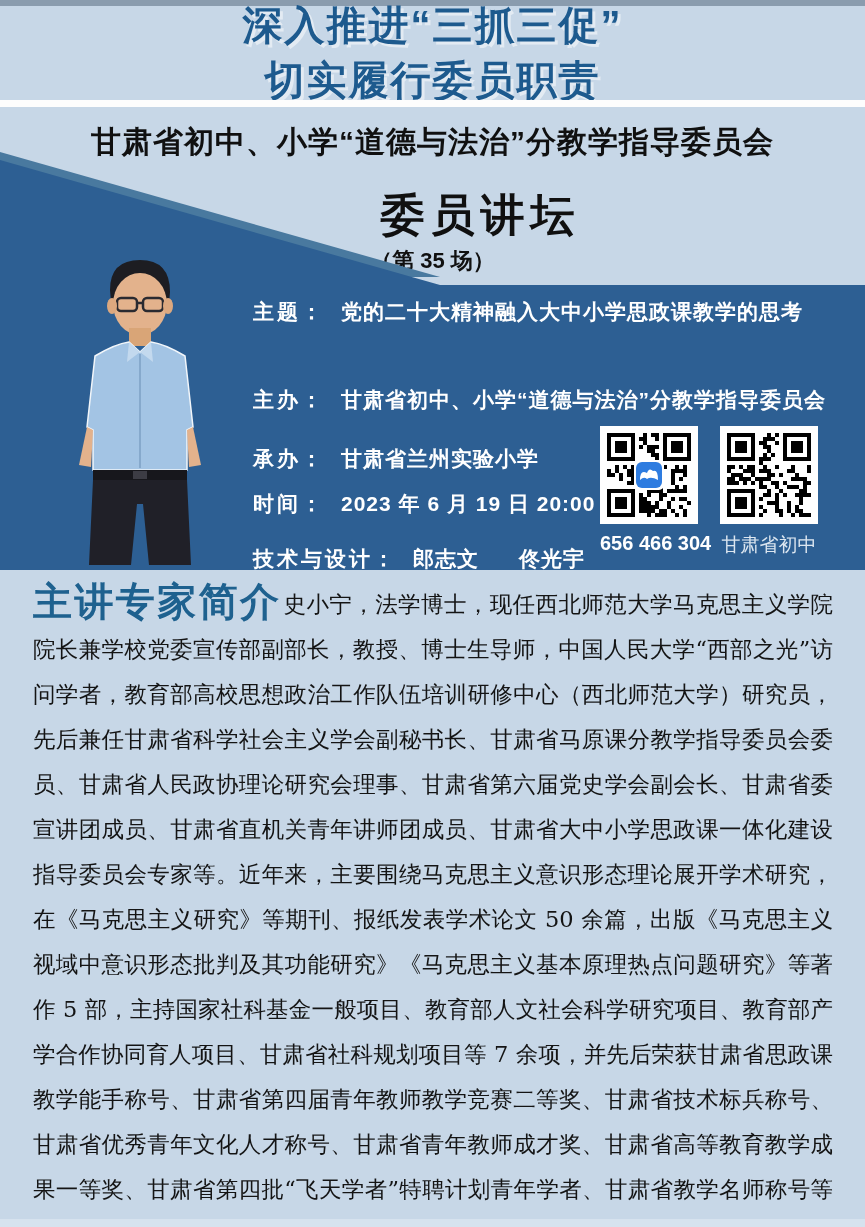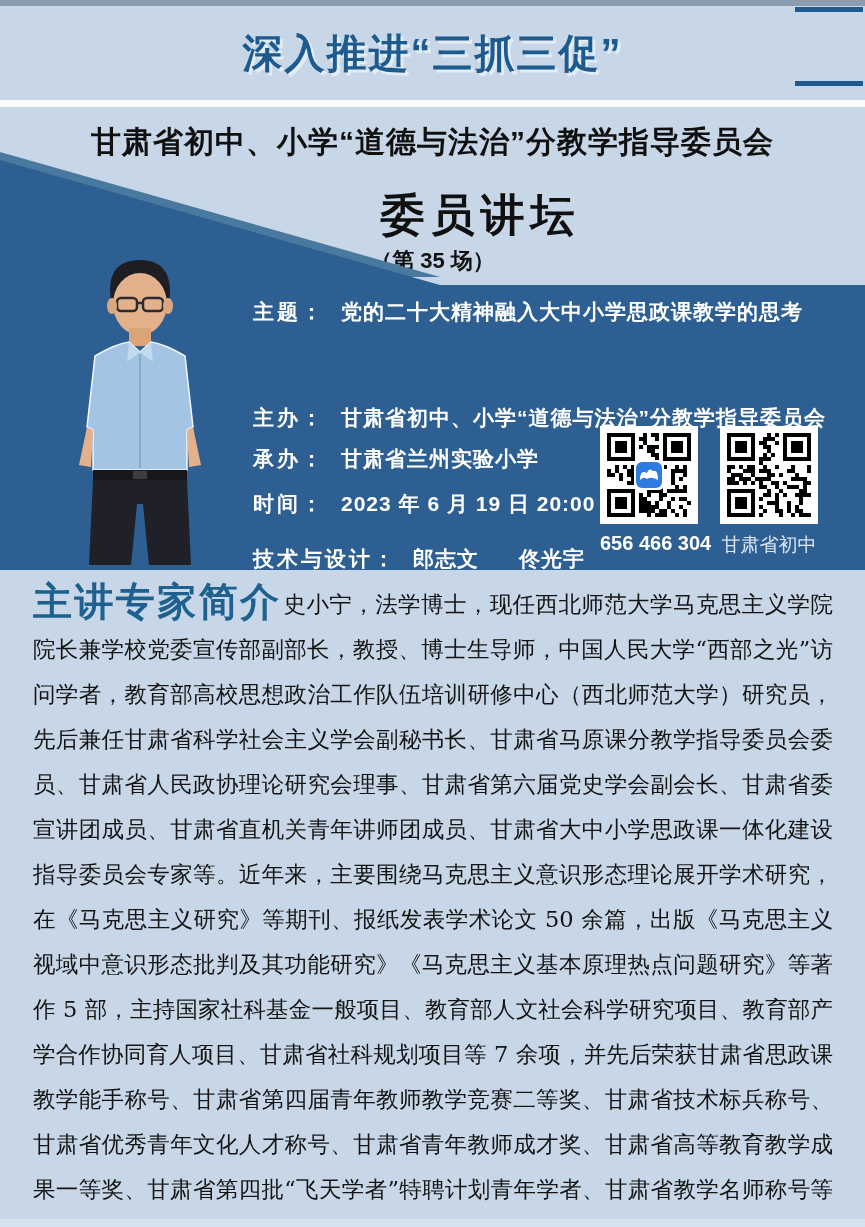--- a/index.html
+++ b/index.html
@@ -91,20 +91,21 @@
 <body>
 
 <div class="poster">
 
   <div class="top-strip"></div>
 
   <div class="banner">
     <div class="u-line"></div>
     <div class="slogan">深入推进“三抓三促”</div>
     <div class="gap"></div>
+    <div class="slogan">切实履行委员职责</div>
     <div class="u-line"></div>
   </div>
   <div class="white-stripe"></div>
 
   <div class="org-title">甘肃省初中、小学“道德与法治”分教学指导委员会</div>
   <div class="event-title">委员讲坛</div>
   <div class="session">（第 35 场）</div>
 
   <div class="panel-accent"></div>
   <div class="dark-panel">
@@ -140,21 +141,21 @@
 
         <path d="M38 228 L132 228 L136 313 L94 313 L88 252 L82 252 L76 313 L34 313 Z" fill="#202028"></path>
       </svg>
     </div>
 
     <div class="row" style="top:138px">
       <span class="lbl">主题：</span><span>党的二十大精神融入大中小学思政课教学的思考</span>
     </div>
 
 
-    <div class="row" style="top:244px">
+    <div class="row" style="top:226px">
       <span class="lbl">主办：</span><span>甘肃省初中、小学“道德与法治”分教学指导委员会</span>
     </div>
 
     <div class="row" style="top:285px">
       <span class="lbl">承办：</span><span>甘肃省兰州实验小学</span>
     </div>
 
     <div class="row" style="top:330px">
       <span class="lbl">时间：</span><span>2023 年 6 月 19 日  20:00</span>
     </div>

